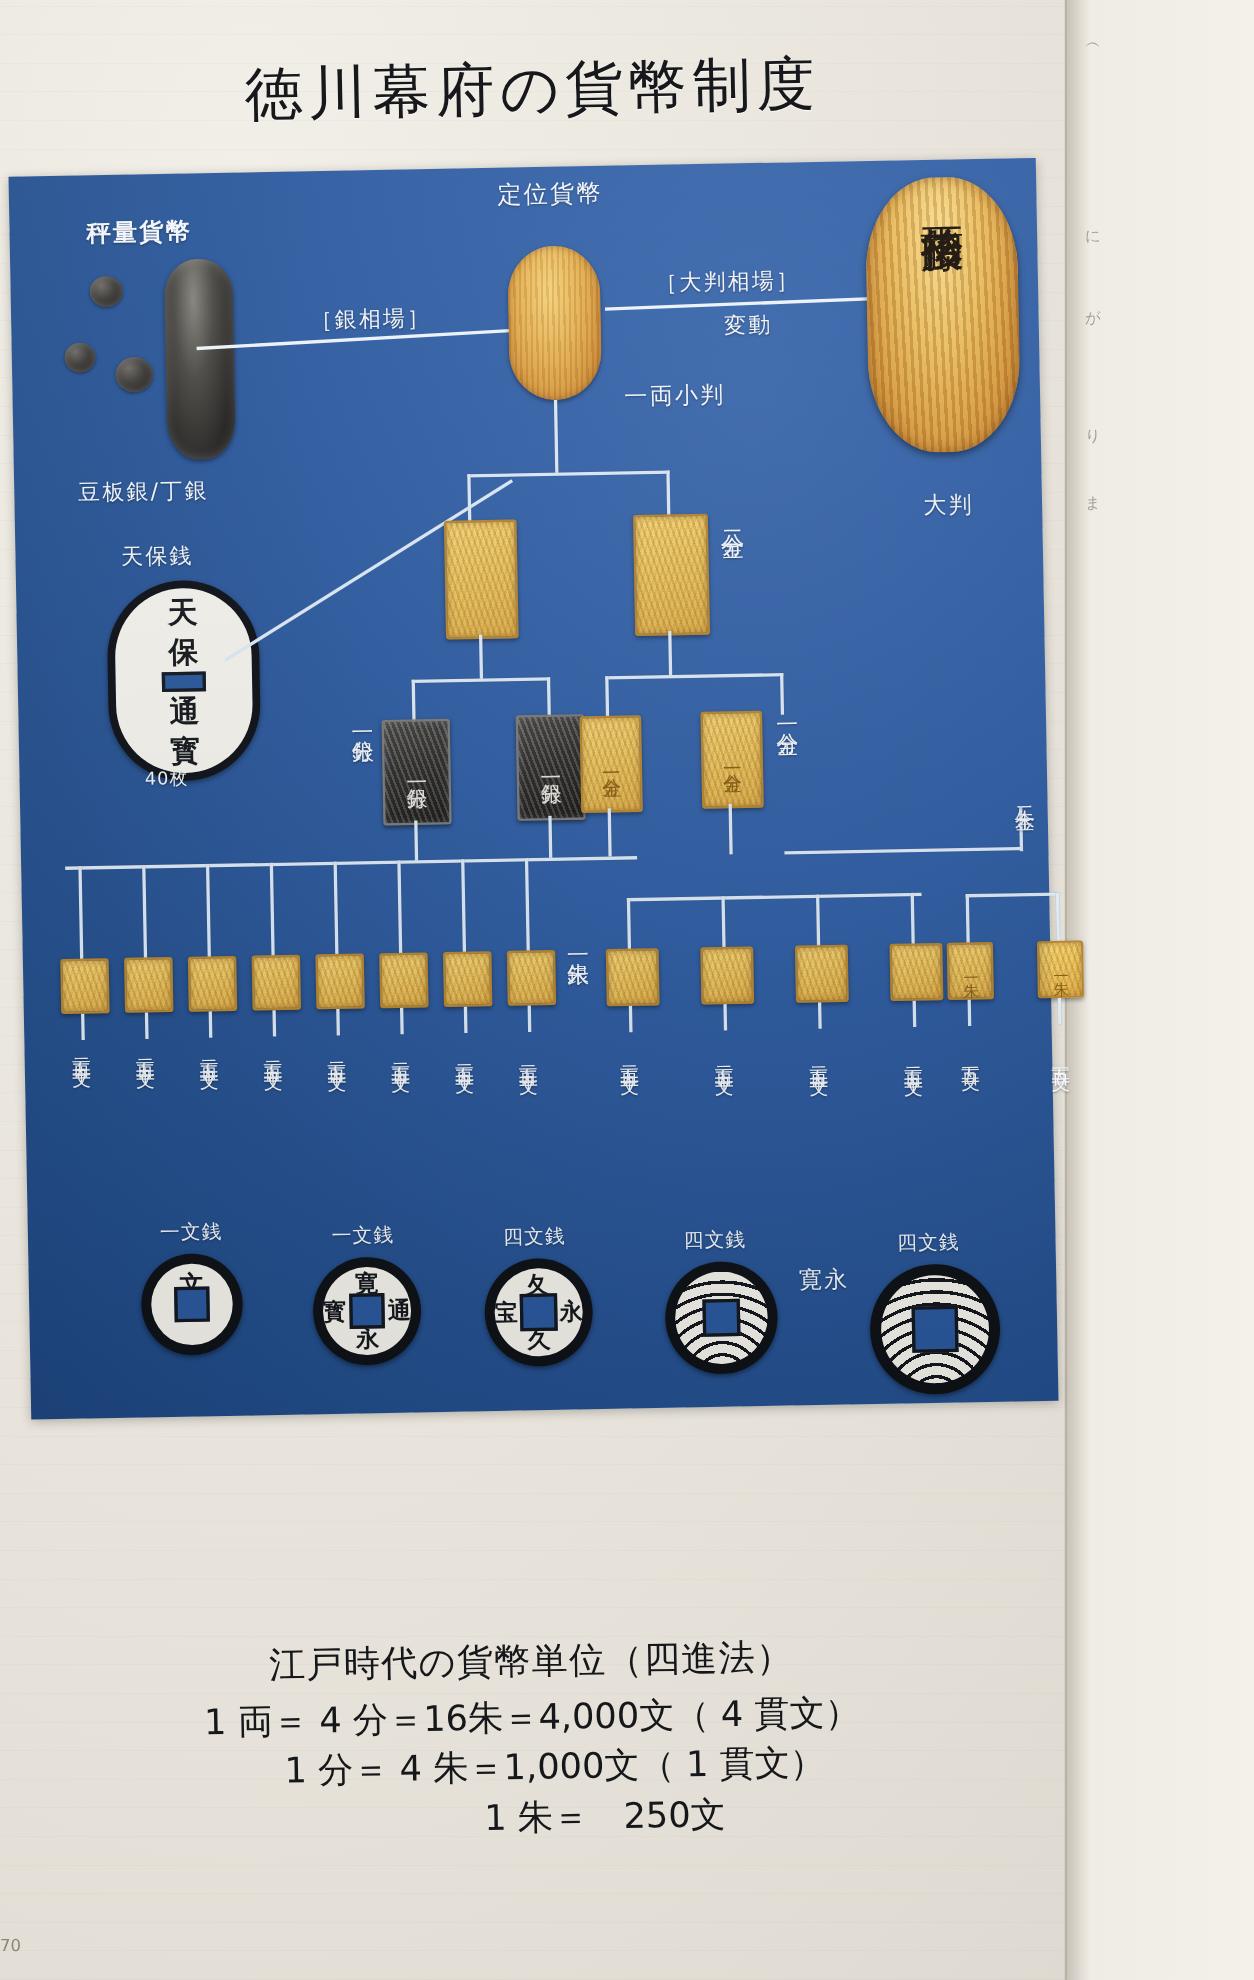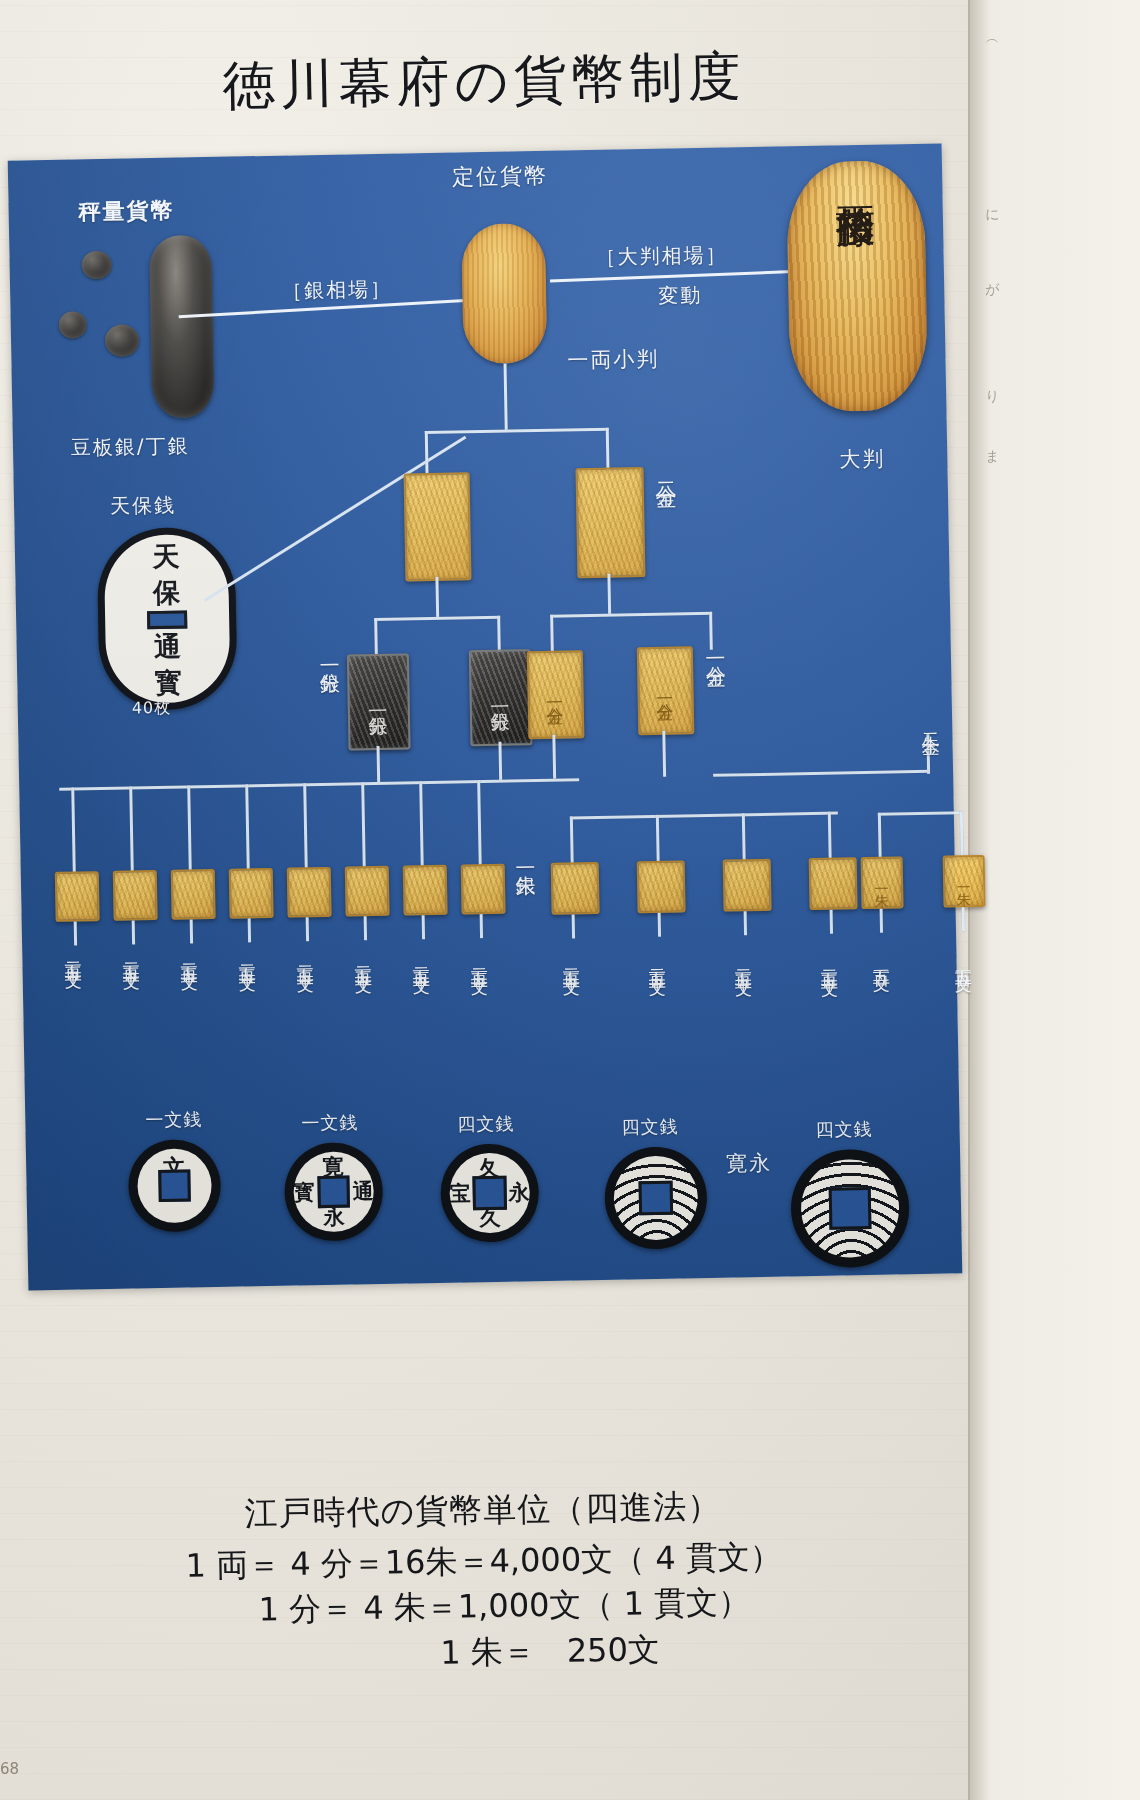--- a/index.html
+++ b/index.html
@@ -161,21 +161,21 @@
 <div id="ghost"></div>
 
 <div id="gutter">
   <span class="ghosttext" style="left:14px;top:34px;">（</span>
   <span class="ghosttext" style="left:14px;top:200px;">に</span>
   <span class="ghosttext" style="left:14px;top:272px;">が</span>
   <span class="ghosttext" style="left:14px;top:380px;">り</span>
   <span class="ghosttext" style="left:14px;top:440px;">ま</span>
 </div>
 
-<div id="page-num">68</div>
+<div id="page-num">70</div>
 
 <div id="title">徳川幕府の貨幣制度</div>
 
 <div id="panel">
 
   <span class="lbl" style="left:70px;top:38px;font-size:22px;font-weight:bold;">秤量貨幣</span>
   <span class="lbl" style="left:444px;top:10px;font-size:22px;">定位貨幣</span>
 
   <div class="coin blob" style="left:72px;top:92px;width:30px;height:28px;"></div>
   <div class="coin blob" style="left:48px;top:152px;width:28px;height:27px;"></div>

